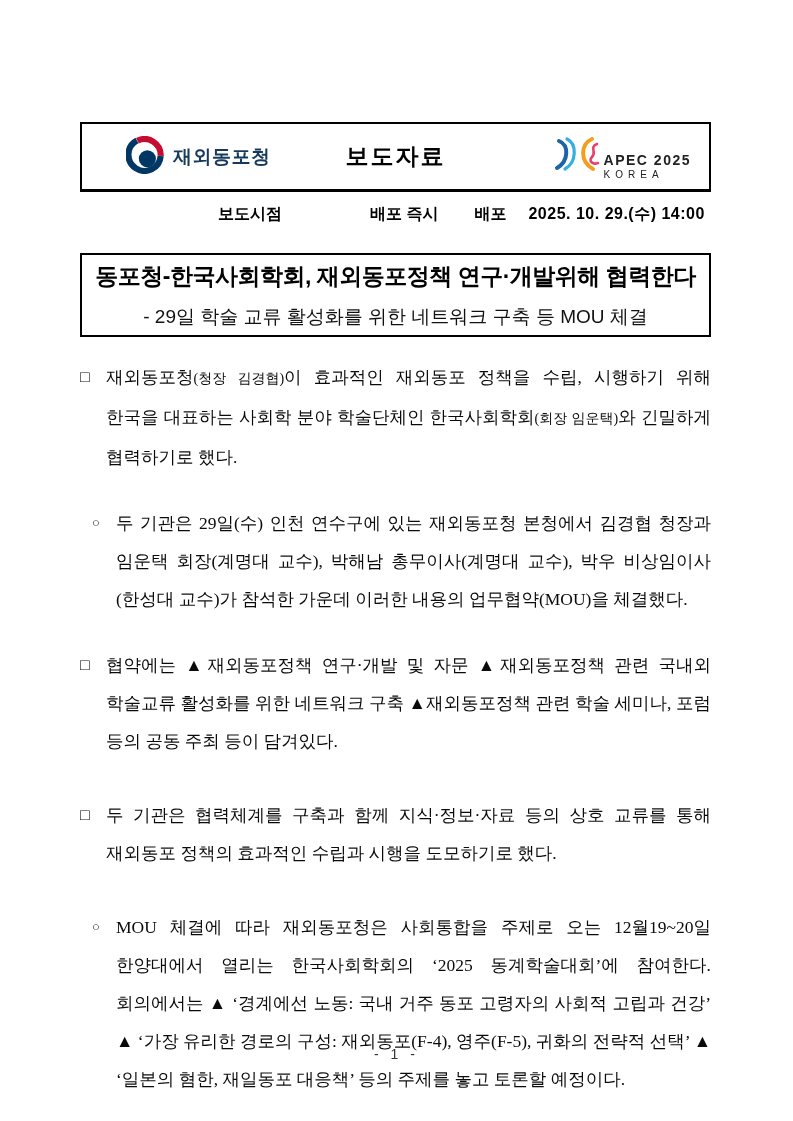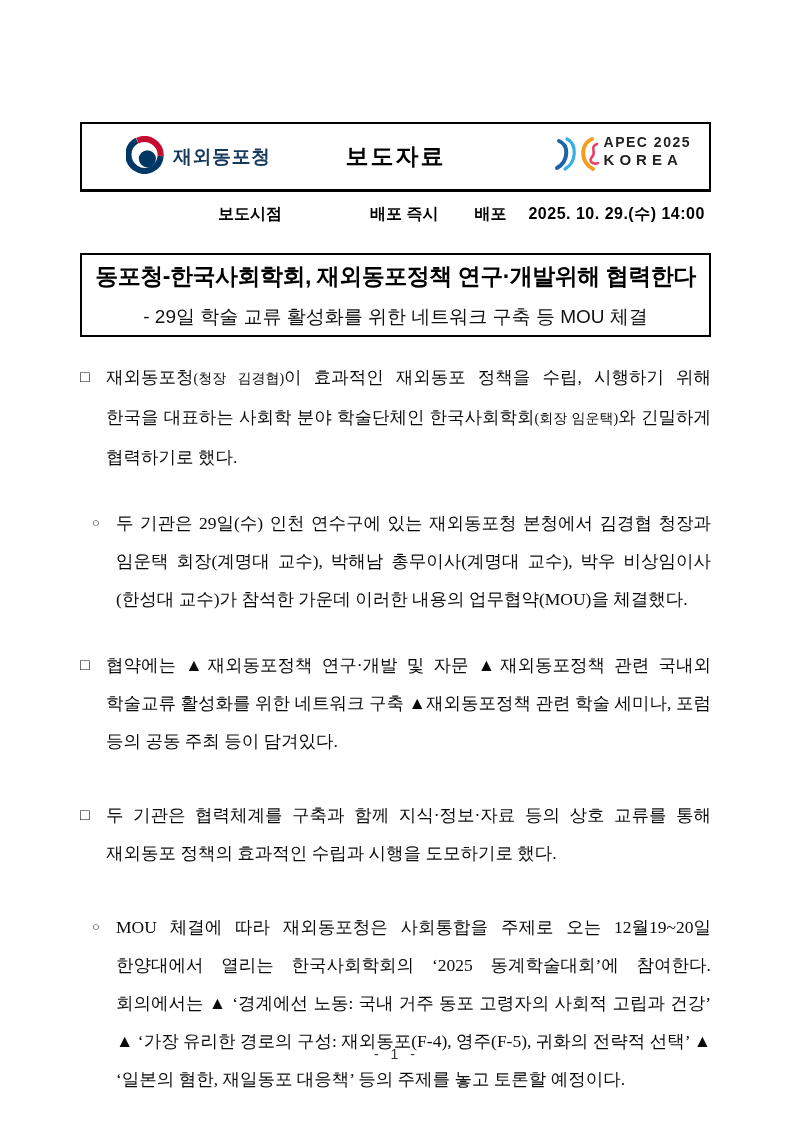--- a/index.html
+++ b/index.html
@@ -23,24 +23,24 @@
   .agency { display: flex; align-items: center; gap: 9px; }
   .agency-name {
     font-family: "Liberation Sans", "DejaVu Sans", sans-serif;
     font-size: 19px; font-weight: 600; color: #153a5e; letter-spacing: 0.5px;
   }
   .doc-type {
     font-family: "Liberation Sans", "DejaVu Sans", sans-serif;
     font-size: 23px; font-weight: 700; color: #000; letter-spacing: 2px;
     position: absolute; left: 50%; transform: translateX(-50%);
   }
-  .apec { display: flex; align-items: flex-start; }
+  .apec { display: flex; align-items: flex-end; }
   .apec-text { font-family: "Liberation Sans", "DejaVu Sans", sans-serif; color: #222; }
   .apec-line1 { font-size: 14px; font-weight: 700; letter-spacing: 1.5px; }
-  .apec-line2 { font-size: 15px; font-weight: 700; letter-spacing: 5px; margin-top: 1px; }
+  .apec-line2 { font-size: 10px; font-weight: 400; letter-spacing: 5px; margin-top: 1px; }
 
   
   .info-row {
     position: absolute; left: 80px; top: 204px; width: 650px;
     display: flex; align-items: baseline;
     font-family: "Liberation Sans", "DejaVu Sans", sans-serif;
     font-size: 16px; font-weight: 700; color: #000;
   }
   .info-release-label { margin-left: 138px; }
   .info-release-value { margin-left: 52px; padding-left: 36px; }

